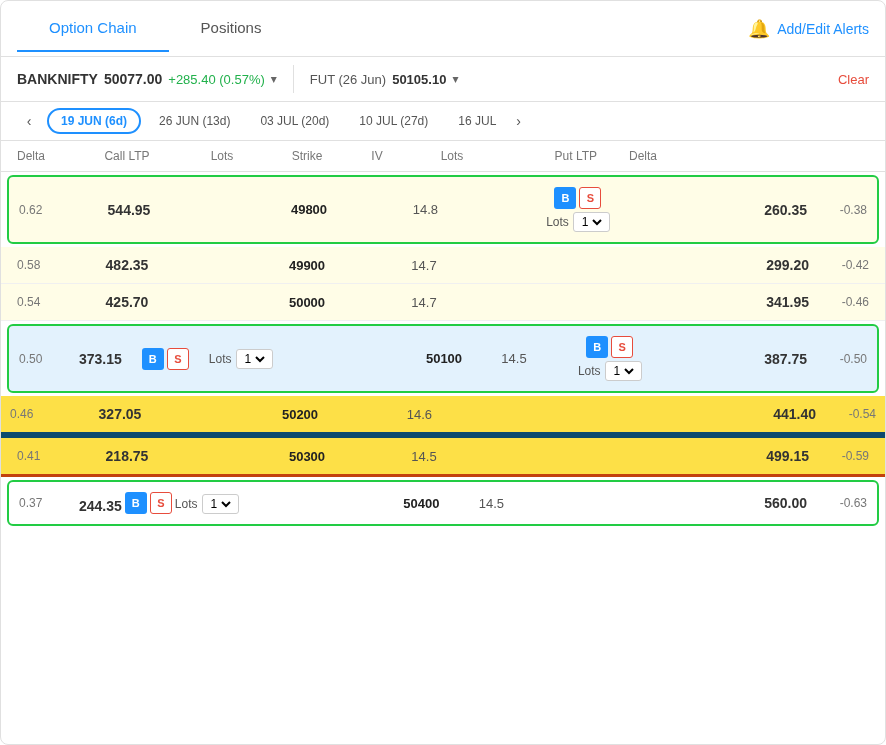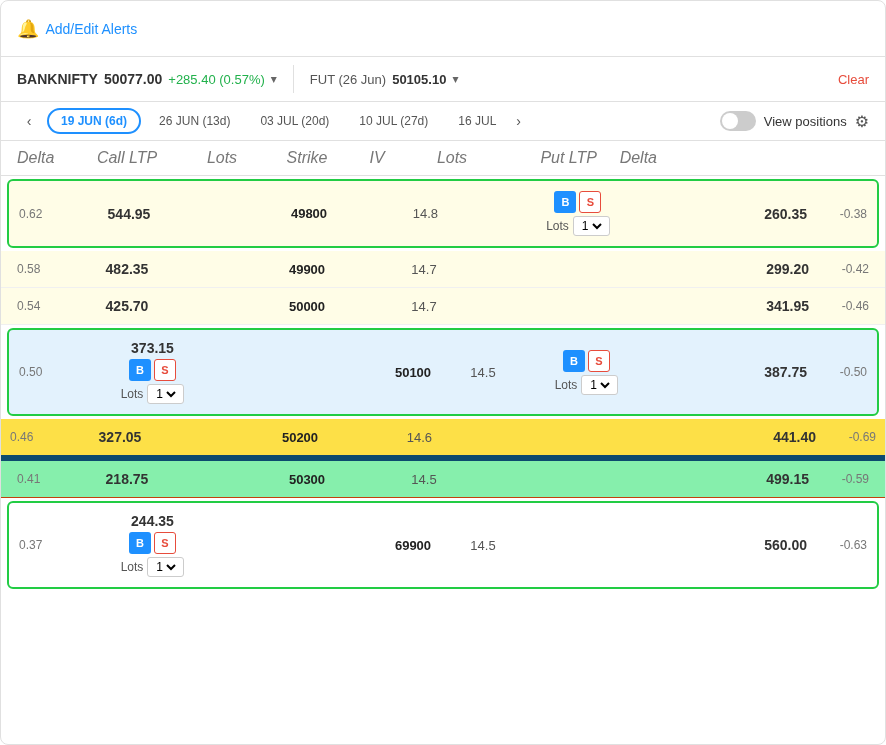--- a/index.html
+++ b/index.html
@@ -183,24 +183,23 @@
 
     
     .table-header {
       display: grid;
       grid-template-columns: 60px 100px 90px 80px 60px 90px 100px 60px;
       padding: 8px 16px;
       border-bottom: 1px solid #e0e0e0;
       background: #fff;
     }
     .col-head {
-      font-size: 16px;
+      font-size: 12px;
       color: #777;
       font-weight: 400;
-      font-style: italic;
     }
     .col-head.center { text-align: center; }
     .col-head.right { text-align: right; }
 
     .cell-delta {
       font-size: 12px;
       color: #777;
       text-align: left;
     }
     .cell-ltp {
@@ -289,20 +288,24 @@
       background: transparent;
       cursor: pointer;
     }
   </style>
 </head>
 <body>
 
 <div class="container">
 
   <div class="tab-bar">
+    <div class="tabs-left">
+      <div class="tab active">Option Chain</div>
+      <div class="tab">Positions</div>
+    </div>
     <div class="tab-alert">
       <span class="bell-icon">🔔</span>
       <span>Add/Edit Alerts</span>
     </div>
   </div>
 
   <div class="instrument-bar">
     <div class="instrument-selector">
       <span class="instrument-name">BANKNIFTY</span>
       <span class="instrument-price">50077.00</span>
@@ -319,25 +322,20 @@
   </div>
 
   <div class="expiry-bar">
     <div class="nav-arrow">‹</div>
     <div class="expiry-pill active">19 JUN (6d)</div>
     <div class="expiry-pill">26 JUN (13d)</div>
     <div class="expiry-pill">03 JUL (20d)</div>
     <div class="expiry-pill">10 JUL (27d)</div>
     <div class="expiry-pill">16 JUL</div>
     <span class="more-arrow">›</span>
-    <div class="view-positions">
-      <div class="toggle-switch"></div>
-      <span class="view-label">View positions</span>
-      <span class="gear-icon">⚙</span>
-    </div>
   </div>
 
   <div class="table-header">
     <span class="col-head">Delta</span>
     <span class="col-head center">Call LTP</span>
     <span class="col-head center">Lots</span>
     <span class="col-head center">Strike</span>
     <span class="col-head center">IV</span>
     <span class="col-head center">Lots</span>
     <span class="col-head right">Put LTP</span>
@@ -385,21 +383,21 @@
     <span class="cell-strike">50000</span>
     <span class="cell-iv">14.7</span>
     <span class="cell-lots"></span>
     <span class="cell-put-ltp">341.95</span>
     <span class="cell-put-delta">-0.46</span>
   </div>
 
   <div style="border:2.5px solid #22cc44;border-radius:6px;margin:3px 6px;background:#e3f2fd;display:grid;grid-template-columns:60px 1fr 1fr 80px 60px 1fr 1fr 60px;padding:10px 10px;align-items:center;">
     <span class="cell-delta">0.50</span>
 
-    <div style="display:flex;flex-direction:column;align-items:center;gap:3px;">
+    <div style="display:flex;flex-direction:row;align-items:center;gap:20px;">
       <span class="cell-ltp">373.15</span>
       <div class="bs-buttons">
         <button class="b-btn">B</button>
         <button class="s-btn">S</button>
       </div>
       <div class="lots-selector">
         <span>Lots</span>
         <div class="lots-dropdown">
           <select><option>1</option><option>2</option><option>3</option></select>
         </div>
@@ -426,51 +424,51 @@
   </div>
 
   <div style="background:#fde047;display:grid;grid-template-columns:60px 100px 90px 80px 1fr 1fr 1fr 60px;padding:10px 9px;align-items:center;border-bottom:6px solid #0c4a6e;">
     <span class="cell-delta">0.46</span>
     <span class="cell-ltp">327.05</span>
     <span class="cell-lots"></span>
     <span class="cell-strike">50200</span>
     <span class="cell-iv">14.6</span>
     <span class="cell-lots"></span>
     <span class="cell-put-ltp">441.40</span>
-    <span class="cell-put-delta">-0.69</span>
-  </div>
-
-  <div style="background:#86efac;display:grid;grid-template-columns:60px 100px 90px 80px 1fr 1fr 1fr 60px;padding:10px 16px;align-items:center;border-bottom:1px solid #c2410c;">
+    <span class="cell-put-delta">-0.54</span>
+  </div>
+
+  <div style="background:#fde047;display:grid;grid-template-columns:60px 100px 90px 80px 1fr 1fr 1fr 60px;padding:10px 16px;align-items:center;border-bottom:3px solid #c2410c;">
     <span class="cell-delta">0.41</span>
     <span class="cell-ltp">218.75</span>
     <span class="cell-lots"></span>
     <span class="cell-strike">50300</span>
     <span class="cell-iv">14.5</span>
     <span class="cell-lots"></span>
     <span class="cell-put-ltp">499.15</span>
     <span class="cell-put-delta">-0.59</span>
   </div>
 
   <div style="border:2.5px solid #22cc44;border-radius:6px;margin:3px 6px;background:#fff;display:grid;grid-template-columns:60px 1fr 1fr 80px 60px 1fr 1fr 60px;padding:10px 10px;align-items:center;">
     <span class="cell-delta">0.37</span>
 
-    <div style="display:flex;flex-direction:column;align-items:center;gap:3px;">
+    <div style="display:flex;align-items:flex-end;gap:3px;">
       <span class="cell-ltp">244.35</span>
       <div class="bs-buttons">
         <button class="b-btn">B</button>
         <button class="s-btn">S</button>
       </div>
       <div class="lots-selector">
         <span>Lots</span>
         <div class="lots-dropdown">
           <select><option>1</option><option>2</option><option>3</option></select>
         </div>
       </div>
     </div>
     <span></span>
-    <span class="cell-strike">69900</span>
+    <span class="cell-strike">50400</span>
     <span class="cell-iv">14.5</span>
     <span class="cell-lots"></span>
     <span class="cell-put-ltp">560.00</span>
     <span class="cell-put-delta">-0.63</span>
   </div>
 
 </div>
 
 </body></html>

